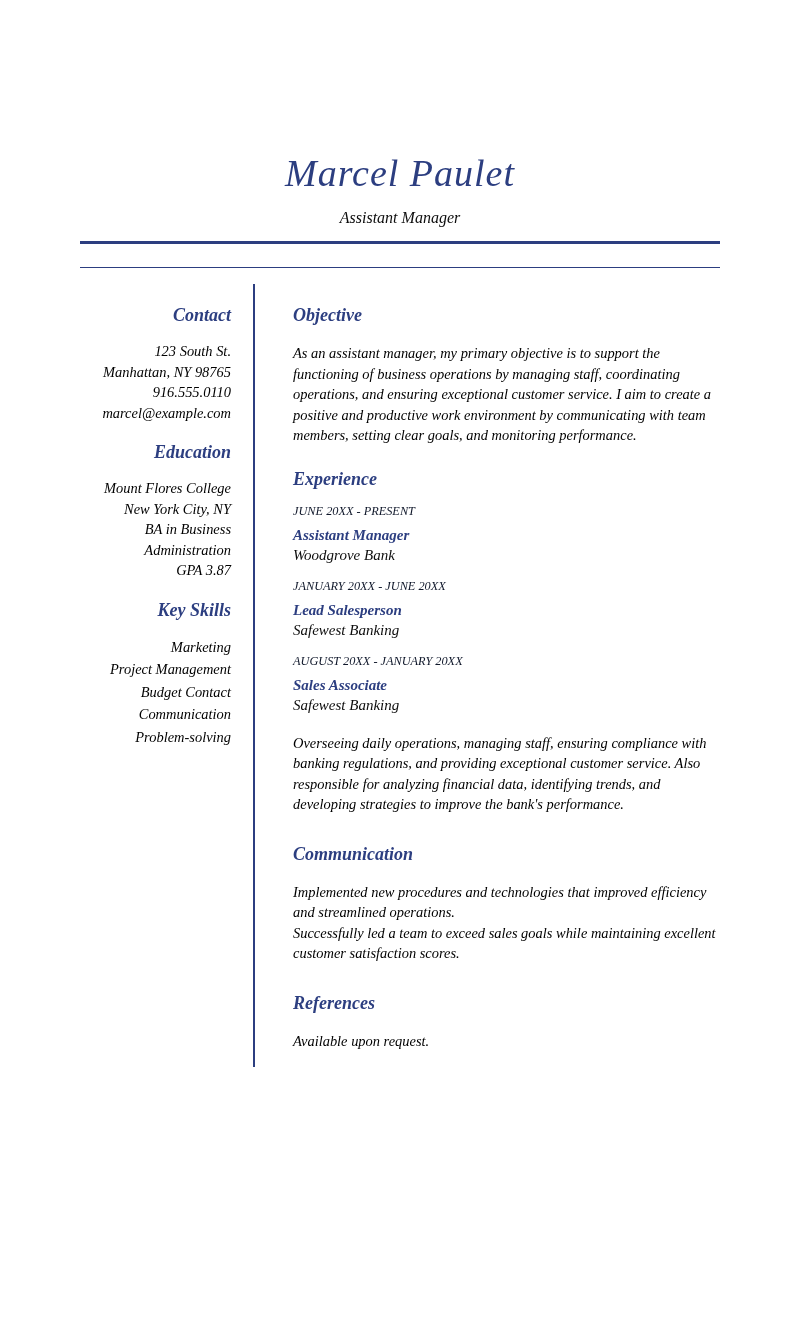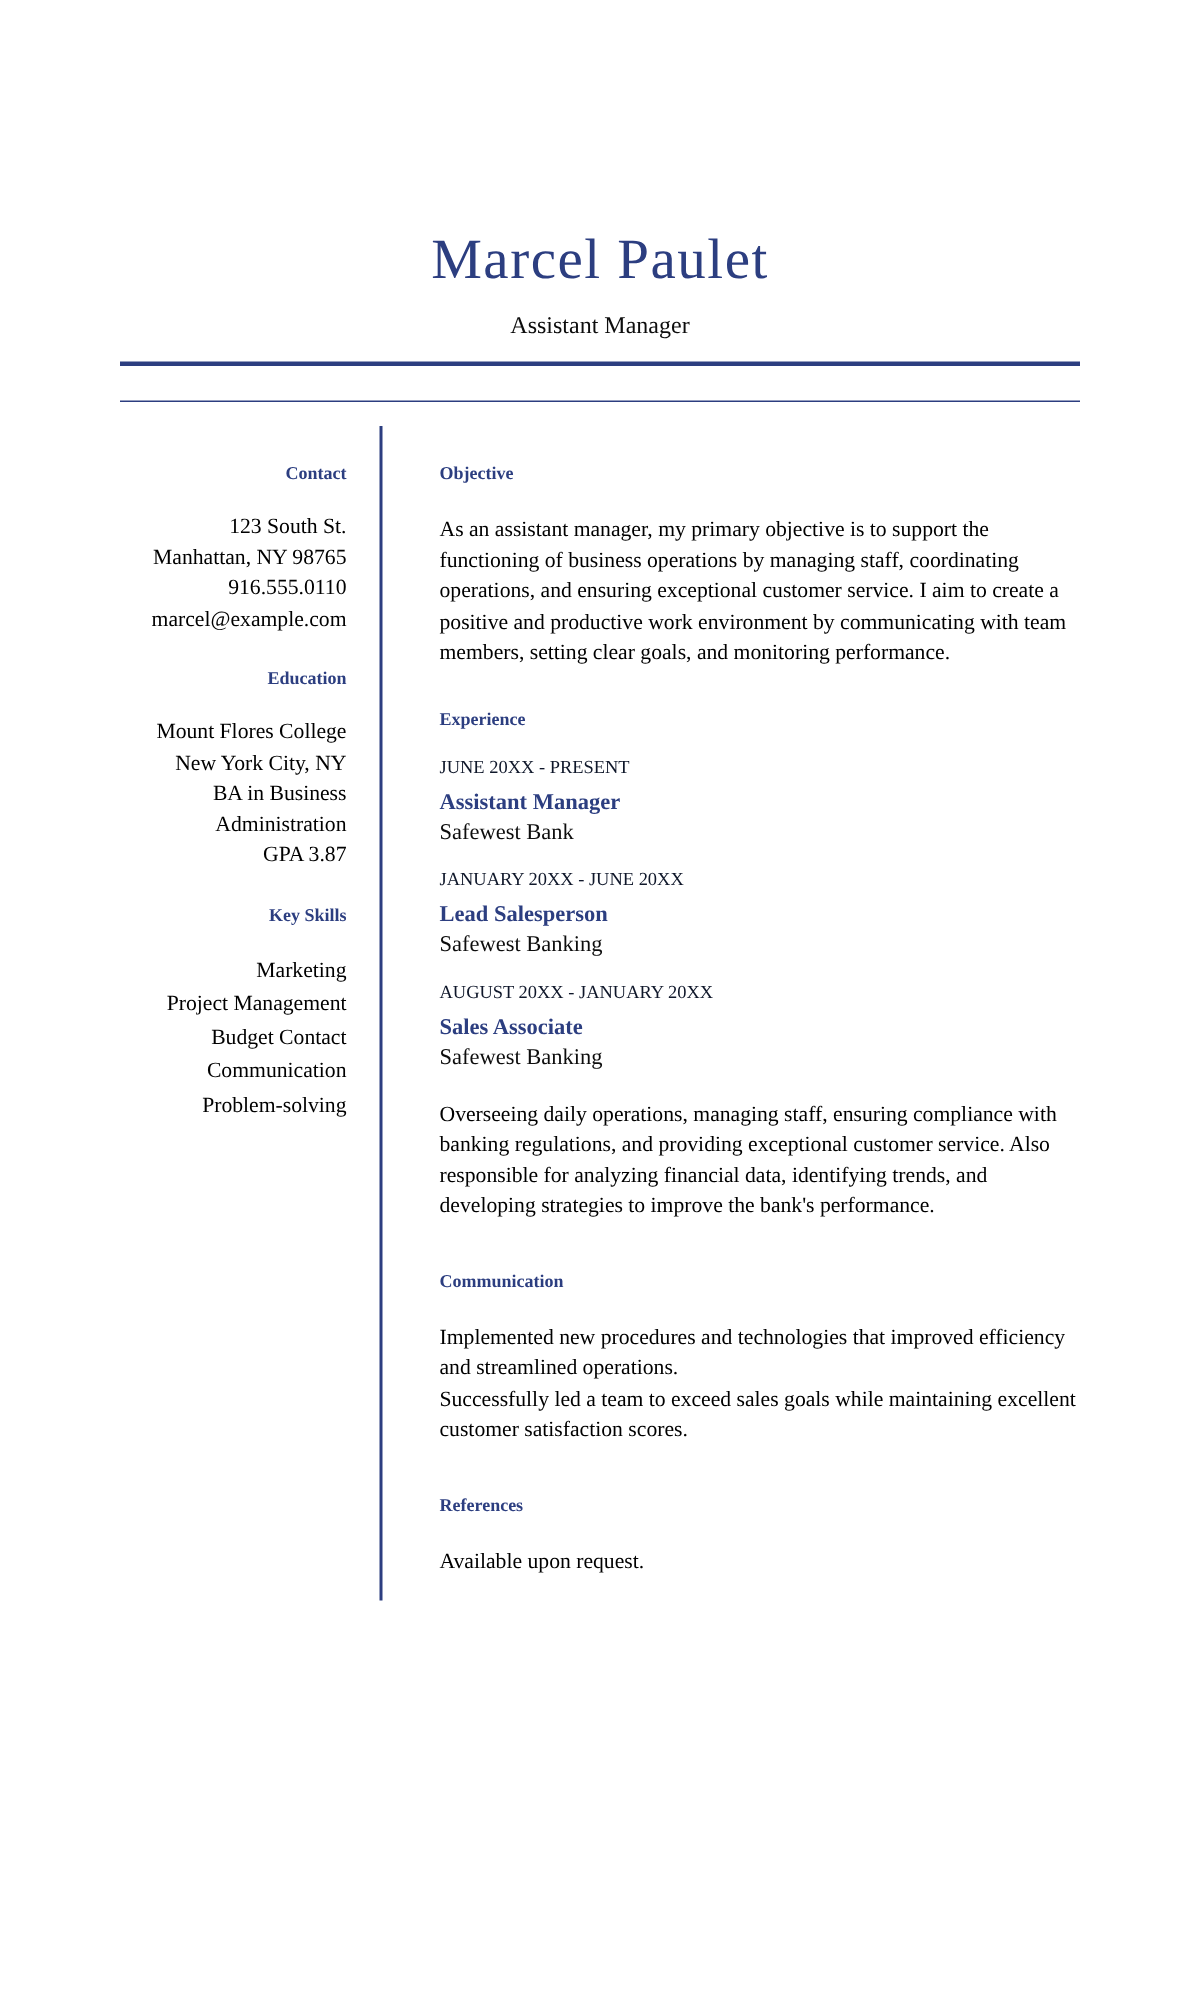--- a/index.html
+++ b/index.html
@@ -5,21 +5,21 @@
   html, body { margin: 0; padding: 0; }
   body {
     width: 800px;
     height: 1333px;
     background: #ffffff;
     font-family: "Liberation Serif", serif;
     color: #000000;
     position: relative;
     overflow: hidden;
   }
-  .page { width: 800px; height: 1072px; }
+  .page { width: 800px; height: 1072px; font-style: italic; }
 
   
   .header { text-align: center; padding-top: 150px; }
   .name {
     font-size: 38px;
     line-height: 46px;
     font-weight: 400;
     letter-spacing: 1px;
     color: #2c3e80;
     margin: 0;
@@ -65,21 +65,21 @@
     flex: 1 1 auto;
     margin-left: 38.5px;
     padding-top: 20px;
     padding-bottom: 16px;
     font-size: 14.45px;
     line-height: 20.5px;
   }
 
   
   h2 {
-    font-size: 12px;
+    font-size: 18px;
     line-height: 23px;
     font-weight: 700;
     color: #2c3e80;
     margin: 0;
   }
   .sidebar h2 { margin-bottom: 14px; }
   .side-section + .side-section { margin-top: 18px; }
   .main h2 { margin-bottom: 16px; }
   .main section + section h2 { margin-top: 28px; }
   .main section.experience h2 { margin-top: 22px; margin-bottom: 12px; }
@@ -164,21 +164,21 @@
         <h2>Objective</h2>
         <p>As an assistant manager, my primary objective is to support the functioning of business operations by managing staff, coordinating operations, and ensuring exceptional customer service. I aim to create a positive and productive work environment by communicating with team members, setting clear goals, and monitoring performance.</p>
       </section>
 
       <section class="experience">
         <h2>Experience</h2>
 
         <div class="job">
           <div class="dates">JUNE 20XX - PRESENT</div>
           <div class="title">Assistant Manager</div>
-          <div class="company">Safewest Bank</div>
+          <div class="company">Woodgrove Bank</div>
         </div>
 
         <div class="job">
           <div class="dates">JANUARY 20XX - JUNE 20XX</div>
           <div class="title">Lead Salesperson</div>
           <div class="company">Safewest Banking</div>
         </div>
 
         <div class="job">
           <div class="dates">AUGUST 20XX - JANUARY 20XX</div>

